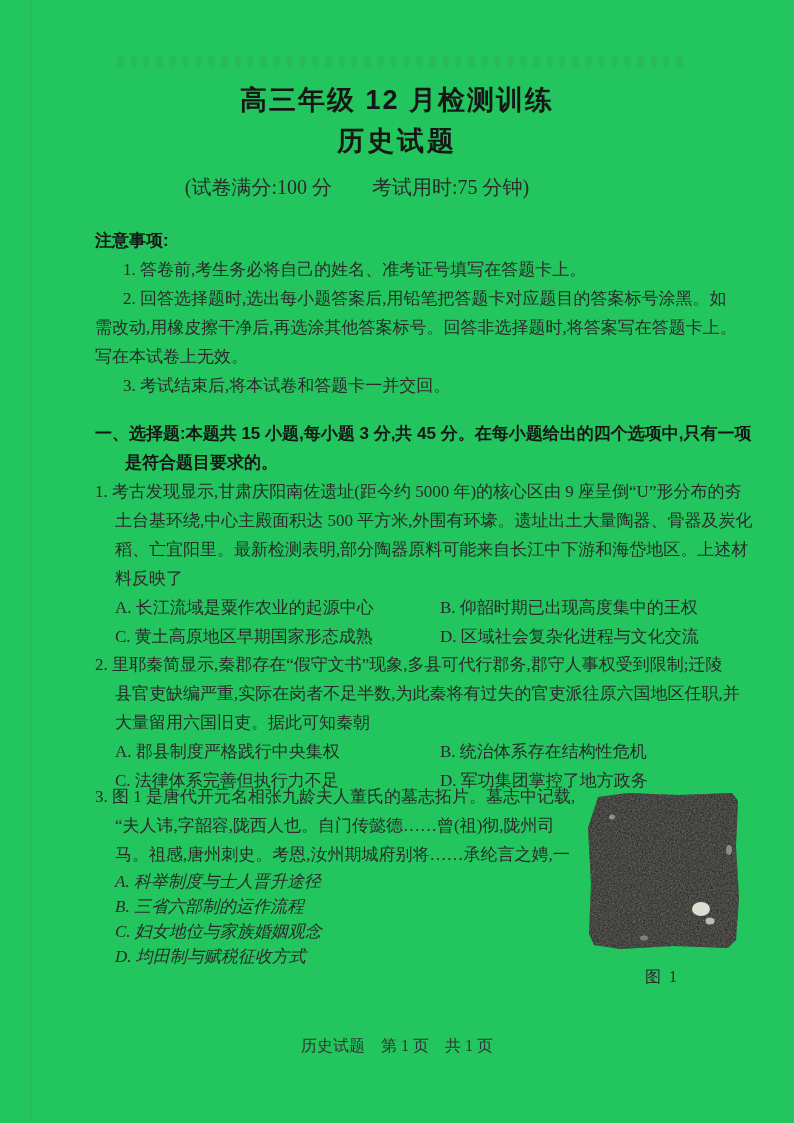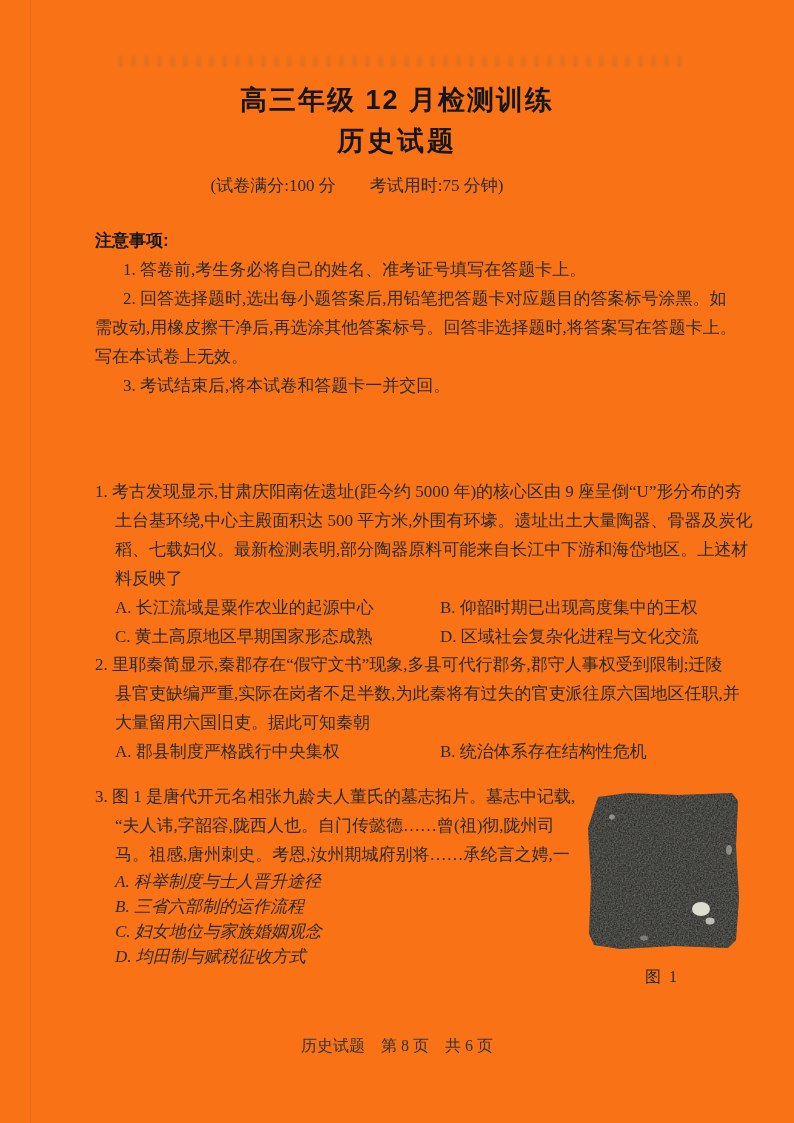--- a/index.html
+++ b/index.html
@@ -1,33 +1,33 @@
 <!DOCTYPE html>
 <html><head>
 <meta charset="utf-8">
 <style>
   html,body { margin:0; padding:0; background:#e8e8e6; }
   .page {
     position:relative; width:794px; height:1123px; margin:0 auto;
-    background:#f97316; overflow:hidden; color:#2b2b2b;
+    background:#22c55e; overflow:hidden; color:#2b2b2b;
     font-family:"Liberation Serif","DejaVu Serif",serif; font-size:17px;
   }
   
   .artifact-vline { position:absolute; left:30px; top:0; width:1px; height:100%; background:rgba(60,60,60,.12); }
   .artifact-bleed {
     position:absolute; left:118px; top:56px; width:566px; height:11px;
     background:repeating-linear-gradient(90deg, rgba(90,90,90,.32) 0 5px, rgba(0,0,0,0) 5px 13px);
     filter:blur(1.1px); opacity:.42;
   }
   .hei  { font-family:"Liberation Sans","DejaVu Sans",sans-serif; font-weight:700; color:#161616; }
   .song { font-family:"Liberation Serif","DejaVu Serif",serif; }
 
   .title1 { position:absolute; top:82px;  left:0; width:794px; text-align:center; font-size:27px; letter-spacing:2px; }
   .title2 { position:absolute; top:123px; left:0; width:794px; text-align:center; font-size:27px; letter-spacing:3px; }
-  .exam-info { position:absolute; top:174px; left:0; width:714px; text-align:center; font-size:17px; white-space:pre; }
+  .exam-info { position:absolute; top:174px; left:0; width:714px; text-align:center; font-size:20px; white-space:pre; }
 
   .block { position:absolute; left:95px; width:620px; }
   .line  { line-height:29px; height:29px; white-space:pre; }
   .ind20 { padding-left:20px; }
   .ind28 { padding-left:28px; }
   .ind30 { padding-left:30px; }
 
   .notice  { top:226px; }
   .section { top:419px; }
   .q1 { top:477px; }
@@ -57,43 +57,51 @@
 
   <div class="block notice">
     <div class="line hei">注意事项:</div>
     <div class="line song ind28">1. 答卷前,考生务必将自己的姓名、准考证号填写在答题卡上。</div>
     <div class="line song ind28">2. 回答选择题时,选出每小题答案后,用铅笔把答题卡对应题目的答案标号涂黑。如</div>
     <div class="line song">需改动,用橡皮擦干净后,再选涂其他答案标号。回答非选择题时,将答案写在答题卡上。</div>
     <div class="line song">写在本试卷上无效。</div>
     <div class="line song ind28">3. 考试结束后,将本试卷和答题卡一并交回。</div>
   </div>
 
+  <div class="block section">
+    <div class="line hei">一、选择题:本题共 15 小题,每小题 3 分,共 45 分。在每小题给出的四个选项中,只有一项</div>
+    <div class="line hei ind30">是符合题目要求的。</div>
+  </div>
 
   <div class="block q1">
     <div class="line song">1. 考古发现显示,甘肃庆阳南佐遗址(距今约 5000 年)的核心区由 9 座呈倒“U”形分布的夯</div>
     <div class="line song ind20">土台基环绕,中心主殿面积达 500 平方米,外围有环壕。遗址出土大量陶器、骨器及炭化</div>
-    <div class="line song ind20">稻、七载妇仪。最新检测表明,部分陶器原料可能来自长江中下游和海岱地区。上述材</div>
+    <div class="line song ind20">稻、亡宜阳里。最新检测表明,部分陶器原料可能来自长江中下游和海岱地区。上述材</div>
     <div class="line song ind20">料反映了</div>
     <div class="optrow">
       <div class="line song optcol">A. 长江流域是粟作农业的起源中心</div>
       <div class="line song">B. 仰韶时期已出现高度集中的王权</div>
     </div>
     <div class="optrow">
       <div class="line song optcol">C. 黄土高原地区早期国家形态成熟</div>
       <div class="line song">D. 区域社会复杂化进程与文化交流</div>
     </div>
   </div>
 
   <div class="block q2">
     <div class="line song">2. 里耶秦简显示,秦郡存在“假守文书”现象,多县可代行郡务,郡守人事权受到限制;迁陵</div>
     <div class="line song ind20">县官吏缺编严重,实际在岗者不足半数,为此秦将有过失的官吏派往原六国地区任职,并</div>
     <div class="line song ind20">大量留用六国旧吏。据此可知秦朝</div>
     <div class="optrow">
       <div class="line song optcol">A. 郡县制度严格践行中央集权</div>
       <div class="line song">B. 统治体系存在结构性危机</div>
+    </div>
+    <div class="optrow">
+      <div class="line song optcol">C. 法律体系完善但执行力不足</div>
+      <div class="line song">D. 军功集团掌控了地方政务</div>
     </div>
   </div>
 
   <div class="block q3">
     <div class="line song">3. 图 1 是唐代开元名相张九龄夫人董氏的墓志拓片。墓志中记载,</div>
     <div class="line song ind20">“夫人讳,字韶容,陇西人也。自门传懿德……曾(祖)彻,陇州司</div>
     <div class="line song ind20">马。祖感,唐州刺史。考恩,汝州期城府别将……承纶言之娉,一</div>
     <div class="opt25 song">A. 科举制度与士人晋升途径</div>
     <div class="opt25 song">B. 三省六部制的运作流程</div>
     <div class="opt25 song">C. 妇女地位与家族婚姻观念</div>
@@ -117,15 +125,15 @@
         <ellipse cx="119" cy="121" rx="9" ry="7" fill="#eceade" opacity="0.92"></ellipse>
         <ellipse cx="128" cy="133" rx="4.5" ry="3.5" fill="#dcd9cd" opacity="0.8"></ellipse>
         <ellipse cx="30" cy="29" rx="3" ry="2.5" fill="#cfccc0" opacity="0.55"></ellipse>
         <ellipse cx="147" cy="62" rx="3" ry="5" fill="#d5d2c6" opacity="0.5"></ellipse>
         <ellipse cx="62" cy="150" rx="4" ry="2.5" fill="#c8c5ba" opacity="0.45"></ellipse>
       </g>
     </svg>
     <div class="figure-caption song">图 1</div>
   </div>
 
-  <div class="footer song">历史试题　第 8 页　共 6 页</div>
+  <div class="footer song">历史试题　第 1 页　共 1 页</div>
 
 </div>
 
 </body></html>

